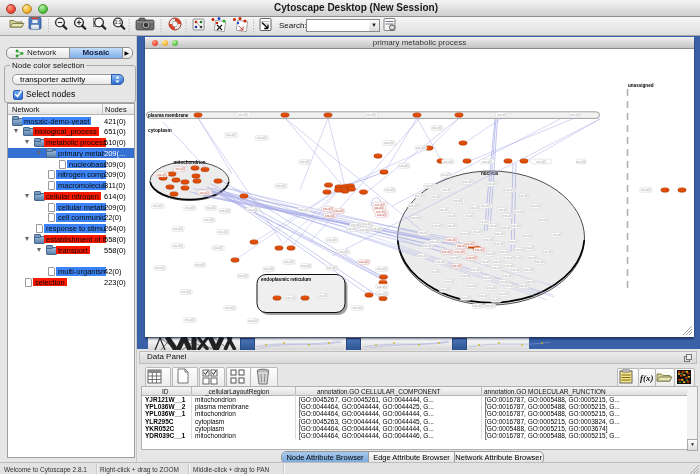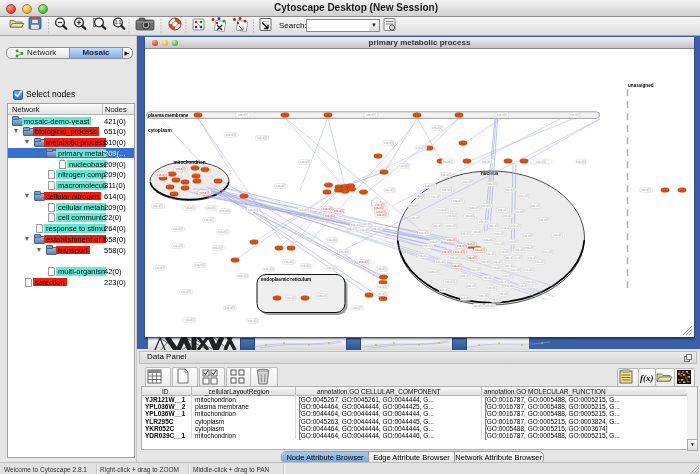--- a/index.html
+++ b/index.html
@@ -3,41 +3,41 @@
 html,body{margin:0;padding:0}
 #app{position:relative;width:700px;height:474px;font-family:"Liberation Sans",sans-serif;background:#e6e6e6;overflow:hidden}
 .abs{position:absolute}
 .tl{border-radius:50%;position:absolute}
 #titlebar{left:0;top:0;width:700px;height:16px;background:linear-gradient(#f4f4f4,#cfcfcf);border-bottom:1px solid #8c8c8c}
 #titlebar .title{width:100%;text-align:center;font-size:10px;font-weight:bold;color:#1a1a1a;line-height:15px;padding-left:12px;box-sizing:border-box}
 #toolbar{left:0;top:17px;width:700px;height:18px;background:linear-gradient(#f6f6f6,#dedede);border-bottom:1px solid #a6a6a6}
 #desktop{left:137px;top:36px;width:563px;height:313px;background:#3a61a8}
 #cw{left:145px;top:37px;width:549px;height:300px;background:#fff;box-shadow:0 2px 2px rgba(5,15,50,.55)}
 #cwtitle{left:0;top:0;width:549px;height:11px;background:linear-gradient(#efefef,#c3c3c3);border-bottom:1px solid #8a8a8a;border-radius:4px 4px 0 0}
-#cwtitle .title{width:100%;text-align:center;font-size:8px;font-weight:bold;color:#333;line-height:11px}
+#cwtitle .title{width:100%;text-align:center;font-size:8px;font-weight:normal;color:#333;line-height:11px}
 #cp{left:0;top:36px;width:137px;height:426px;background:#e6e6e6;border-right:1px solid #c9c9c9;box-sizing:border-box}
 #cphead{left:0;top:0;width:137px;height:11px;background:linear-gradient(#ededed,#d9d9d9);border-bottom:1px solid #bdbdbd}
 #cphead .t{font-size:8px;color:#111;padding-left:6px;line-height:11px}
 #cptabs{left:6px;top:11px;width:125px;height:10px;border:1px solid #8f8f8f;border-radius:5px;background:linear-gradient(#fdfdfd,#e3e3e3);overflow:hidden}
 #tabmosaic{position:absolute;left:62px;top:0;width:52px;height:10px;background:linear-gradient(#c3ddf8,#7fb0ea);border-left:1px solid #8f8f8f;border-right:1px solid #8f8f8f;text-align:center;font-size:8px;font-weight:bold;color:#102040;line-height:10px}
 #tabnet{position:absolute;left:20px;top:0;width:46px;font-size:8px;color:#222;line-height:10px}
 #tabarr{position:absolute;right:3px;top:0;font-size:6px;line-height:10px;color:#000}
 #grp{left:4px;top:29px;width:130px;height:36px;border:1px solid #a9a9a9;border-radius:3px}
 #grp .gt{position:absolute;left:5px;top:-5px;background:#e6e6e6;padding:0 2px;font-size:8px;color:#111}
 #dd{position:absolute;left:7px;top:8px;width:110px;height:9px;background:linear-gradient(#fff,#e8e8e8);border:1px solid #9a9a9a;border-radius:5px}
 #dd .ddt{font-size:8px;color:#000;line-height:9px;padding-left:7px}
 #dd .btn{position:absolute;right:-1px;top:-1px;width:11px;height:9px;border-radius:0 5px 5px 0;background:linear-gradient(#8abaf4,#2f6bcc);border:1px solid #2a5db0;overflow:hidden}
 #dd .btn svg{display:block}
 #cb{position:absolute;left:13px;top:54px;width:8px;height:8px;border-radius:2px;background:linear-gradient(#6aa9f0,#2f6fd4);border:1px solid #2a5cb0}
 #cblbl{position:absolute;left:26px;top:53px;font-size:8.5px;color:#000}
 #tree{left:7px;top:67px;width:126px;height:353px;background:#fff;border:1px solid #9f9f9f}
 #treehead{position:absolute;left:0;top:0;width:100%;height:10px;background:linear-gradient(#fafafa,#e4e4e4);border-bottom:1px solid #b5b5b5;font-size:7.5px;color:#111}
 .trow{position:absolute;left:0;width:126px;height:10.7px;font-size:7.5px;white-space:nowrap}
 .lbl{position:absolute;top:1px;height:8.5px;line-height:9px;padding:0 2px;color:#0b0b00;overflow:hidden;font-size:7.5px}
-.lgreen{background:#5eead4}
+.lgreen{background:#3b82f6}
 .lred{background:#fa1900}
 .cnt{position:absolute;left:96px;top:1.2px;font-size:7.5px;color:#000}
 .tri{position:absolute;top:3.2px;width:0;height:0;border-left:2.8px solid transparent;border-right:2.8px solid transparent;border-top:4px solid #666}
 #dp{left:139px;top:350px;width:558px;height:112px;background:#e6e6e6}
 #dphead{left:0;top:1px;width:556px;height:11px;background:linear-gradient(#ececec,#d8d8d8);border:1px solid #bdbdbd}
 #dphead .t{font-size:8px;color:#111;padding-left:7px;line-height:10px}
 .dbtn{position:absolute;background:linear-gradient(#fdfdfd,#ececec);border:1px solid #b9b9b9;border-radius:2px}
 #dtable{position:absolute;left:2px;top:36px;width:546px;height:62px;background:#fff;border:1px solid #b0b0b0}
 #dthead{position:absolute;left:0;top:0;width:100%;height:8px;background:linear-gradient(#f6f6f6,#dfdfdf);border-bottom:1px solid #b3b3b3}
 #dthead div{position:absolute;font-size:6.5px;color:#111;top:0.5px}
@@ -676,20 +676,32 @@
       <svg class="abs" style="left:8px;top:1px" width="9" height="9">
           <circle cx="2" cy="2" r="1.4" fill="#2ca02c"></circle>
           <circle cx="7" cy="4.5" r="1.4" fill="#2ca02c"></circle>
           <circle cx="2" cy="7" r="1.4" fill="#2ca02c"></circle>
           <path d="M2 2 L7 4.5 L2 7" stroke="#2ca02c" stroke-width="0.7" fill="none"></path>
         </svg>
       <div id="tabnet">Network</div>
       <div id="tabmosaic">Mosaic</div>
       <div id="tabarr">▶</div>
     </div>
+    <div class="abs" id="grp">
+        <div class="gt">Node color selection</div>
+      <div id="dd">
+          <div class="ddt">transporter activity</div>
+          <div class="btn">
+            <svg width="11" height="9">
+              <path d="M5.5 1 L7.6 3.4 L3.4 3.4 Z" fill="#fff"></path>
+              <path d="M5.5 8 L7.6 5.6 L3.4 5.6 Z" fill="#fff"></path>
+            </svg>
+          </div>
+        </div>
+    </div>
     <div id="cb">
         <svg width="10" height="10" style="position:absolute;left:-1px;top:-2px">
           <path d="M2 5 L4.5 7.5 L8.5 1.5" stroke="#fff" stroke-width="1.6" fill="none"></path>
         </svg>
       </div>
     <div id="cblbl">Select nodes</div>
     <div class="abs" id="tree">
       <div id="treehead">
           <span style="position:absolute;left:4px;top:1px">Network</span>
           <span style="position:absolute;left:97px;top:1px">Nodes</span>

